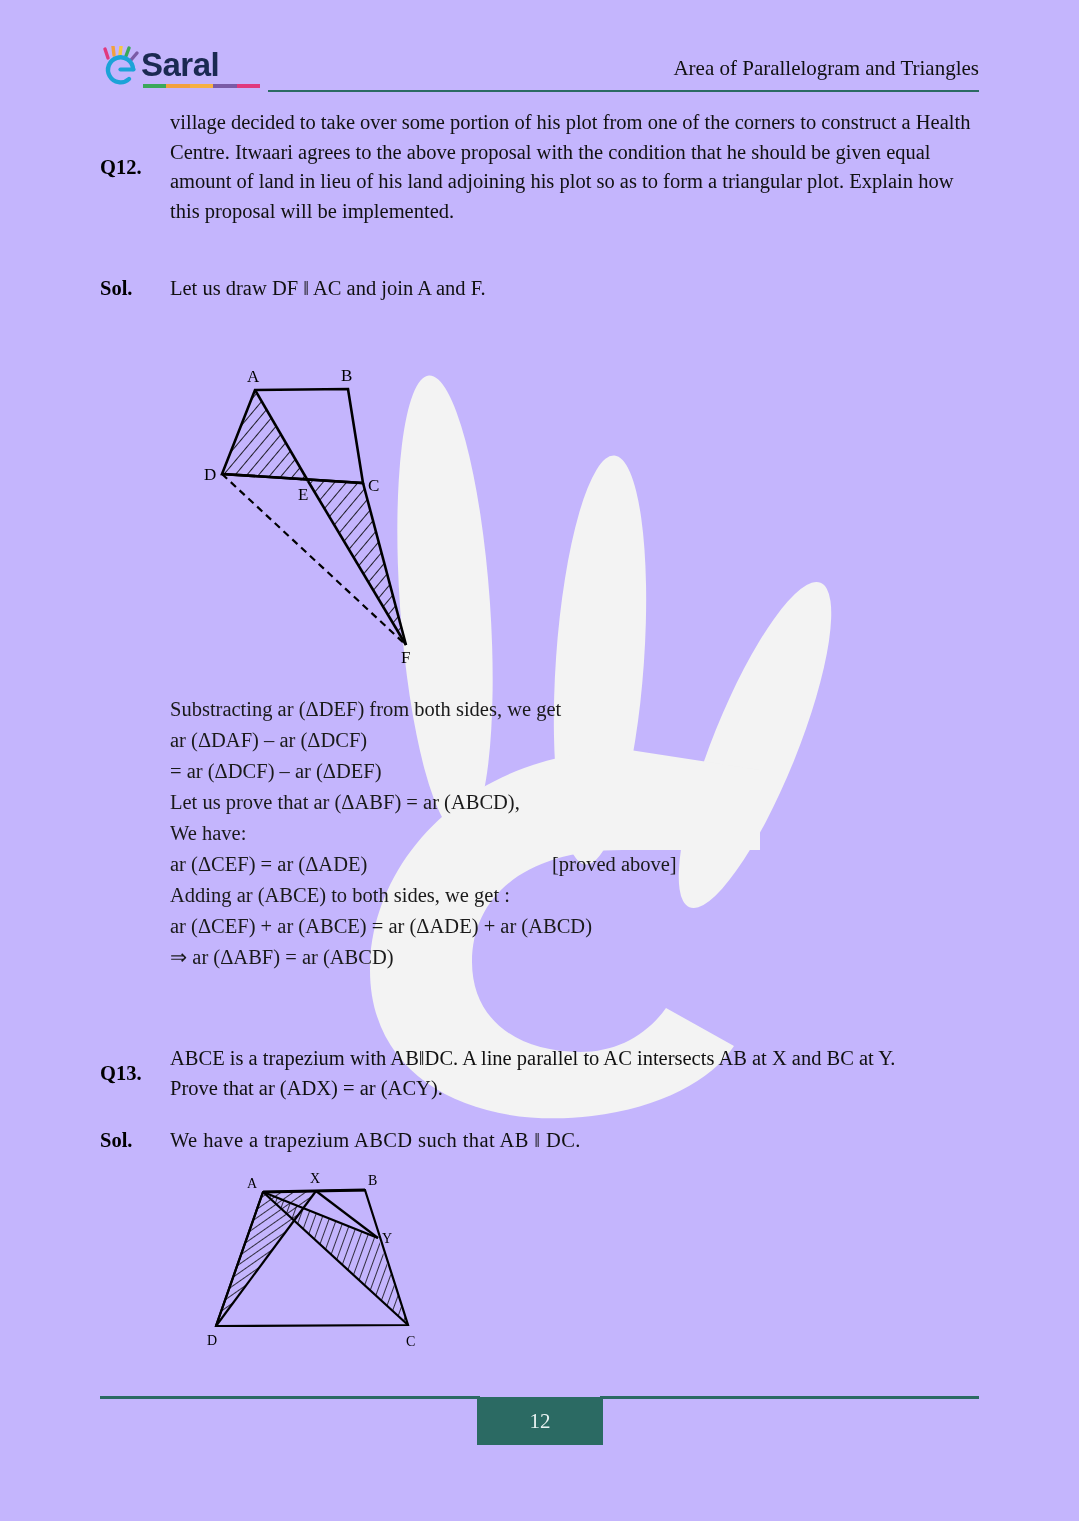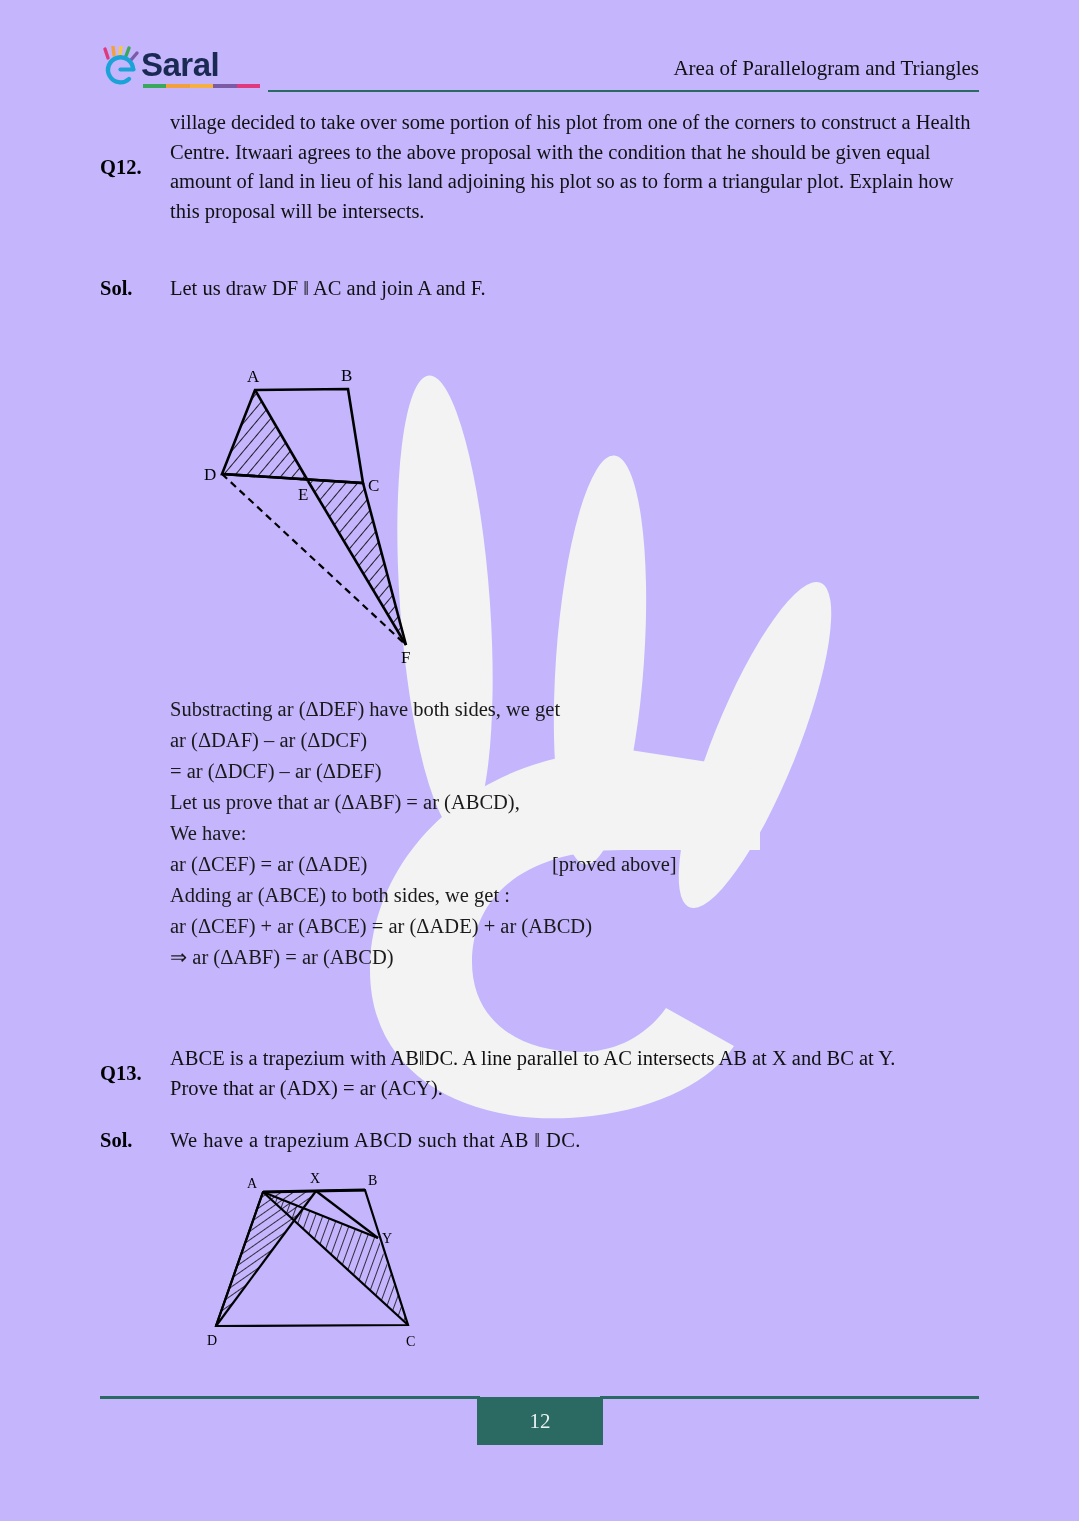--- a/index.html
+++ b/index.html
@@ -193,21 +193,21 @@
     <div id="header-title">Area of Parallelogram and Triangles</div>
     <div id="header-rule"></div>
   </div>
 
   <div class="qrow" style="left:100px; top:108px; width:880px;">
     <div class="qlabel">Q12.</div>
     <div class="qbody" style="width:808px;">
       <div class="para-line">village decided to take over some portion of his plot from one of the corners to construct a Health</div>
       <div class="para-line">Centre. Itwaari agrees to the above proposal with the condition that he should be given equal</div>
       <div class="para-line">amount of land in lieu of his land adjoining his plot so as to form a triangular plot. Explain how</div>
-      <div class="para-line">this proposal will be intersects.</div>
+      <div class="para-line">this proposal will be implemented.</div>
     </div>
   </div>
 
   <div class="qrow" style="left:100px; top:274px; width:880px;">
     <div class="qlabel">Sol.</div>
     <div class="qbody" style="width:808px;">
       <div class="para-line">Let us draw DF ‖ AC and join A and F.</div>
     </div>
   </div>
 
@@ -241,21 +241,21 @@
       <text x="57" y="22" font-family="Liberation Serif, serif" font-size="17" fill="#000">A</text>
       <text x="151" y="21" font-family="Liberation Serif, serif" font-size="17" fill="#000">B</text>
       <text x="178" y="131" font-family="Liberation Serif, serif" font-size="17" fill="#000">C</text>
       <text x="14" y="120" font-family="Liberation Serif, serif" font-size="17" fill="#000">D</text>
       <text x="108" y="140" font-family="Liberation Serif, serif" font-size="17" fill="#000">E</text>
       <text x="211" y="303" font-family="Liberation Serif, serif" font-size="17" fill="#000">F</text>
     </svg>
   </div>
 
   <div style="position:absolute; left:170px; top:694px; width:700px; font-size:20.5px; line-height:31px; z-index:2;">
-    <div class="para-line">Substracting ar (ΔDEF) have both sides, we get</div>
+    <div class="para-line">Substracting ar (ΔDEF) from both sides, we get</div>
     <div class="para-line">ar (ΔDAF) – ar (ΔDCF)</div>
     <div class="para-line">= ar (ΔDCF) – ar (ΔDEF)</div>
     <div class="para-line">Let us prove that ar (ΔABF) = ar (ABCD),</div>
     <div class="para-line">We have:</div>
     <div style="position:relative; white-space:nowrap;">
       <span>ar (ΔCEF) = ar (ΔADE)</span>
       <span style="position:absolute; left:382px; top:0;">[proved above]</span>
     </div>
     <div class="para-line">Adding ar (ABCE) to both sides, we get :</div>
     <div class="para-line">ar (ΔCEF) + ar (ABCE) = ar (ΔADE) + ar (ABCD)</div>

